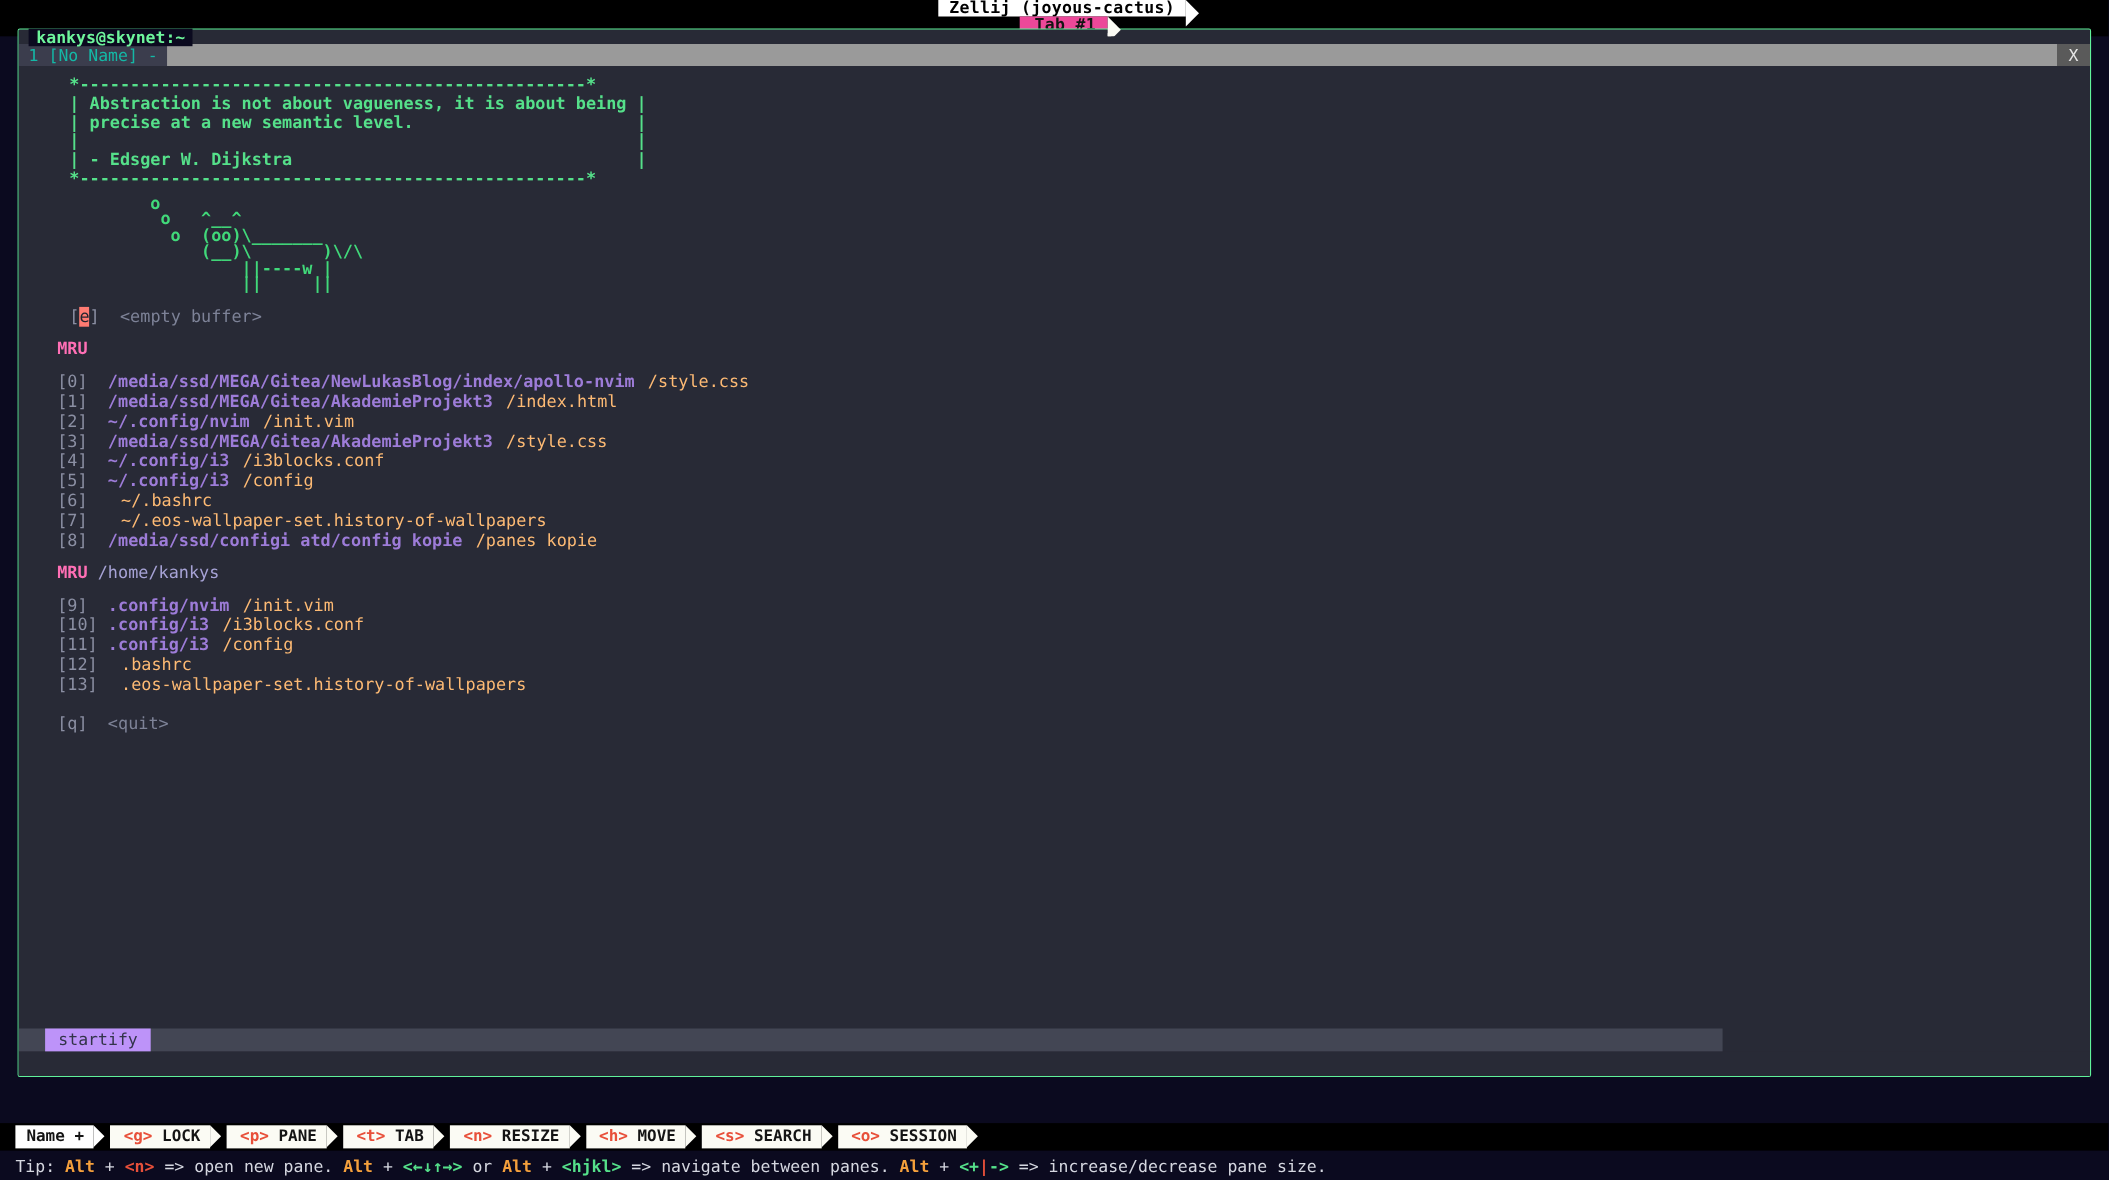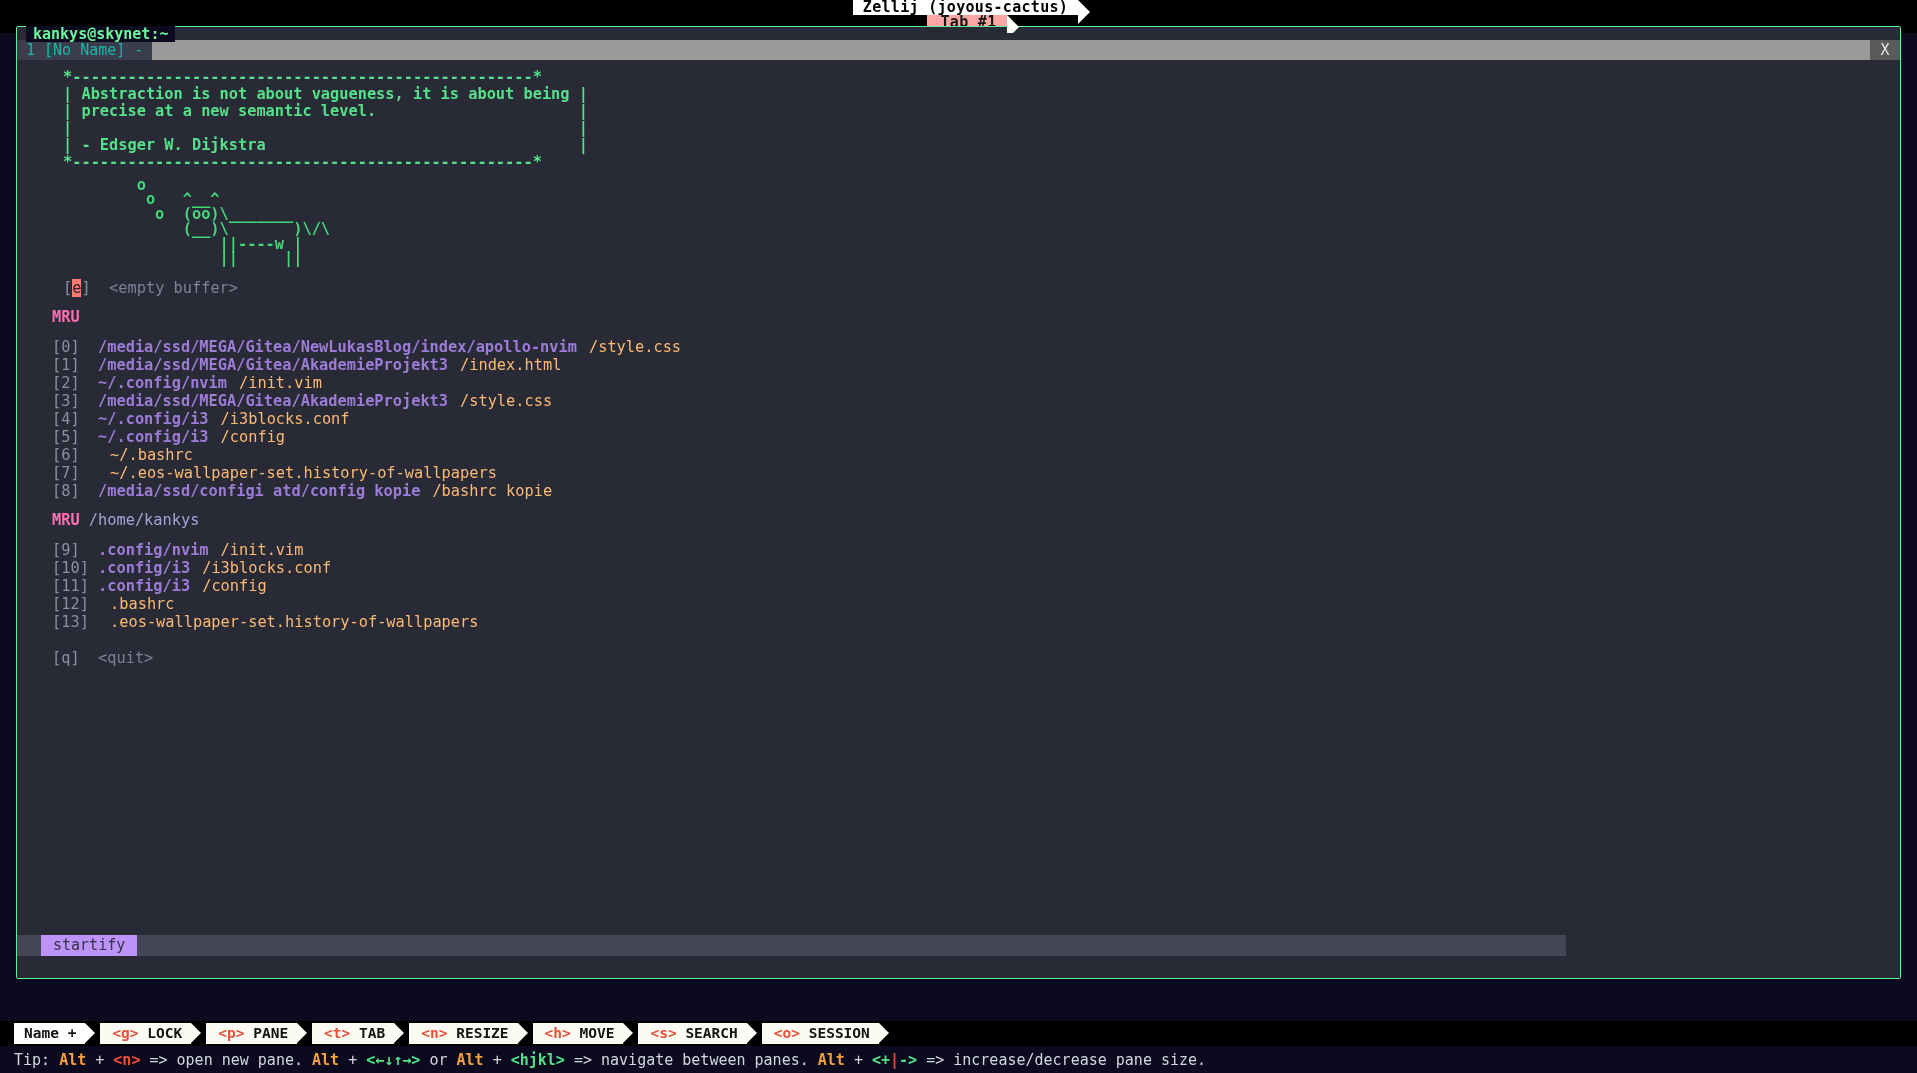--- a/index.html
+++ b/index.html
@@ -51,21 +51,21 @@
     right: -12px;
     top: 0;
     width: 0;
     height: 0;
     border-top: 12px solid transparent;
     border-bottom: 12px solid transparent;
     z-index: 2;
   }
   .ztab-session { background: #ffffff; color: #000000; margin-left: 14px; padding-left: 10px;}
   .ztab-session .arrow { border-left: 12px solid #ffffff; }
-  .ztab-normal { background: #fca5a5; color: #141414; margin-left: 16px; }
+  .ztab-normal { background: #ec4899; color: #141414; margin-left: 16px; }
   .ztab-normal .arrow { border-left: 12px solid #fbfbf4; }
   .ztab-active { background: #5cf08f; color: #0c0c14; margin-left: 16px; }
   .ztab-active .arrow { border-left: 12px solid #5cf08f; }
 
   
   .pane-frame {
     position: absolute;
     left: 16px;
     top: 26px;
     width: 1885px;
@@ -308,21 +308,21 @@
       <div class="line" style="left:35px; top:250px;"><span class="pink">MRU</span><span class="lav"></span></div>
 
       <div class="line" style="left:35px; top:280px;"><span class="idx">[0]</span><span>  </span><span class="dirp">/media/ssd/MEGA/Gitea/NewLukasBlog/index/apollo-nvim</span><span class="file">/style.css</span></div>
       <div class="line" style="left:35px; top:298px;"><span class="idx">[1]</span><span>  </span><span class="dirp">/media/ssd/MEGA/Gitea/AkademieProjekt3</span><span class="file">/index.html</span></div>
       <div class="line" style="left:35px; top:316px;"><span class="idx">[2]</span><span>  </span><span class="dirp">~/.config/nvim</span><span class="file">/init.vim</span></div>
       <div class="line" style="left:35px; top:334px;"><span class="idx">[3]</span><span>  </span><span class="dirp">/media/ssd/MEGA/Gitea/AkademieProjekt3</span><span class="file">/style.css</span></div>
       <div class="line" style="left:35px; top:352px;"><span class="idx">[4]</span><span>  </span><span class="dirp">~/.config/i3</span><span class="file">/i3blocks.conf</span></div>
       <div class="line" style="left:35px; top:370px;"><span class="idx">[5]</span><span>  </span><span class="dirp">~/.config/i3</span><span class="file">/config</span></div>
       <div class="line" style="left:35px; top:388px;"><span class="idx">[6]</span><span>  </span><span class="dirp"></span><span class="file">~/.bashrc</span></div>
       <div class="line" style="left:35px; top:406px;"><span class="idx">[7]</span><span>  </span><span class="dirp"></span><span class="file">~/.eos-wallpaper-set.history-of-wallpapers</span></div>
-      <div class="line" style="left:35px; top:424px;"><span class="idx">[8]</span><span>  </span><span class="dirp">/media/ssd/configi atd/config kopie</span><span class="file">/bashrc kopie</span></div>
+      <div class="line" style="left:35px; top:424px;"><span class="idx">[8]</span><span>  </span><span class="dirp">/media/ssd/configi atd/config kopie</span><span class="file">/panes kopie</span></div>
 
       <div class="line" style="left:35px; top:453px;"><span class="pink">MRU</span><span class="lav"> /home/kankys</span></div>
 
       <div class="line" style="left:35px; top:483px;"><span class="idx">[9] </span><span> </span><span class="dirp">.config/nvim</span><span class="file">/init.vim</span></div>
       <div class="line" style="left:35px; top:501px;"><span class="idx">[10]</span><span> </span><span class="dirp">.config/i3</span><span class="file">/i3blocks.conf</span></div>
       <div class="line" style="left:35px; top:519px;"><span class="idx">[11]</span><span> </span><span class="dirp">.config/i3</span><span class="file">/config</span></div>
       <div class="line" style="left:35px; top:537px;"><span class="idx">[12]</span><span> </span><span class="dirp"></span><span class="file">.bashrc</span></div>
       <div class="line" style="left:35px; top:555px;"><span class="idx">[13]</span><span> </span><span class="dirp"></span><span class="file">.eos-wallpaper-set.history-of-wallpapers</span></div>
 
       <div class="line" style="left:35px; top:591px;"><span class="idx">[q]</span><span>  </span><span class="dim">&lt;quit&gt;</span></div>

